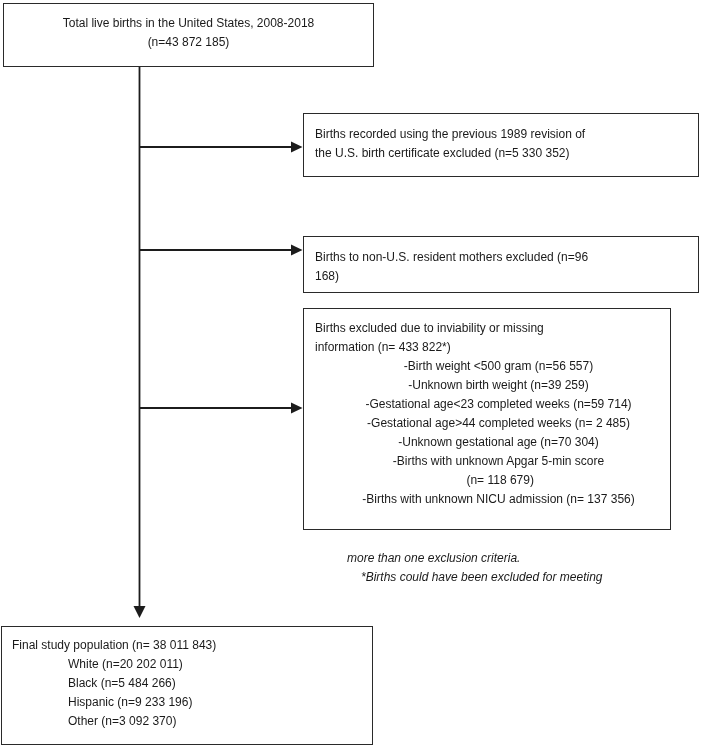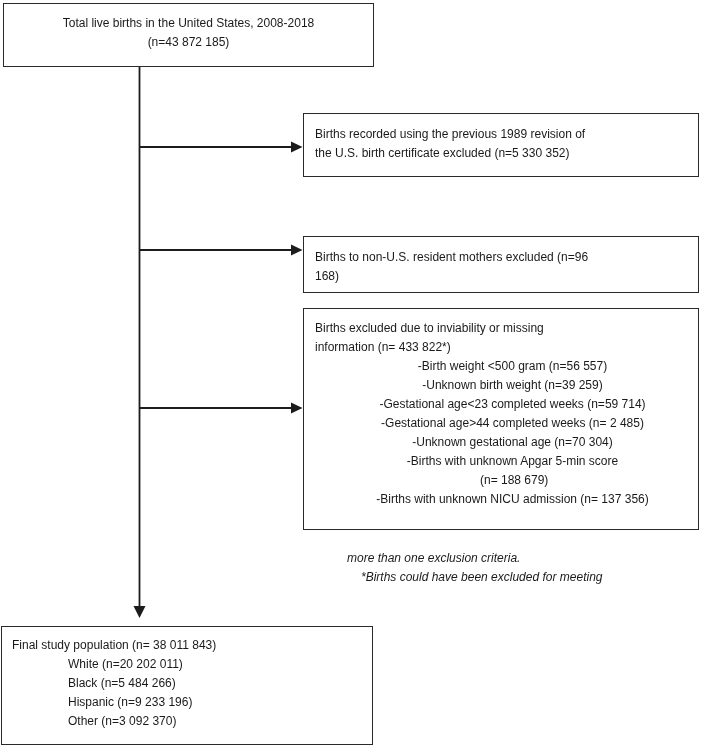--- a/index.html
+++ b/index.html
@@ -33,21 +33,21 @@
   }
   #excl-1989-box {
     left: 303px; top: 113px; width: 396px; height: 64px;
     padding: 11px 8px 0 11px;
   }
   #excl-nonus-box {
     left: 303px; top: 236px; width: 396px; height: 57px;
     padding: 11px 8px 0 11px;
   }
   #excl-missing-box {
-    left: 303px; top: 308px; width: 396px; height: 222px;
+    left: 303px; top: 308px; width: 368px; height: 222px;
     padding: 10px 6px 0 11px;
   }
   .excl-item {
     padding-left: 18px;
     white-space: pre-wrap;
     text-align: center;
   }
   #footnote {
     position: absolute;
     left: 347px; top: 549px; width: 330px;
@@ -103,21 +103,21 @@
 
   <div class="box" id="excl-missing-box">
     <div class="line">Births excluded due to inviability or missing</div>
     <div class="line">information (n= 433 822*)</div>
     <div class="excl-item">-Birth weight &lt;500 gram (n=56 557)</div>
     <div class="excl-item">-Unknown birth weight (n=39 259)</div>
     <div class="excl-item">-Gestational age&lt;23 completed weeks (n=59 714)</div>
     <div class="excl-item">-Gestational age&gt;44 completed weeks (n= 2 485)</div>
     <div class="excl-item">-Unknown gestational age (n=70 304)</div>
     <div class="excl-item">-Births with unknown Apgar 5-min score</div>
-    <div class="excl-item"> (n= 188 679)</div>
+    <div class="excl-item"> (n= 118 679)</div>
     <div class="excl-item">-Births with unknown NICU admission (n= 137 356)</div>
   </div>
 
   <div id="footnote">
     <div class="line">more than one exclusion criteria.</div>
     <div class="line fn-line-1">*Births could have been excluded for meeting</div>
   </div>
 
   <div class="box" id="final-box">
     <div class="line">Final study population (n= 38 011 843)</div>

